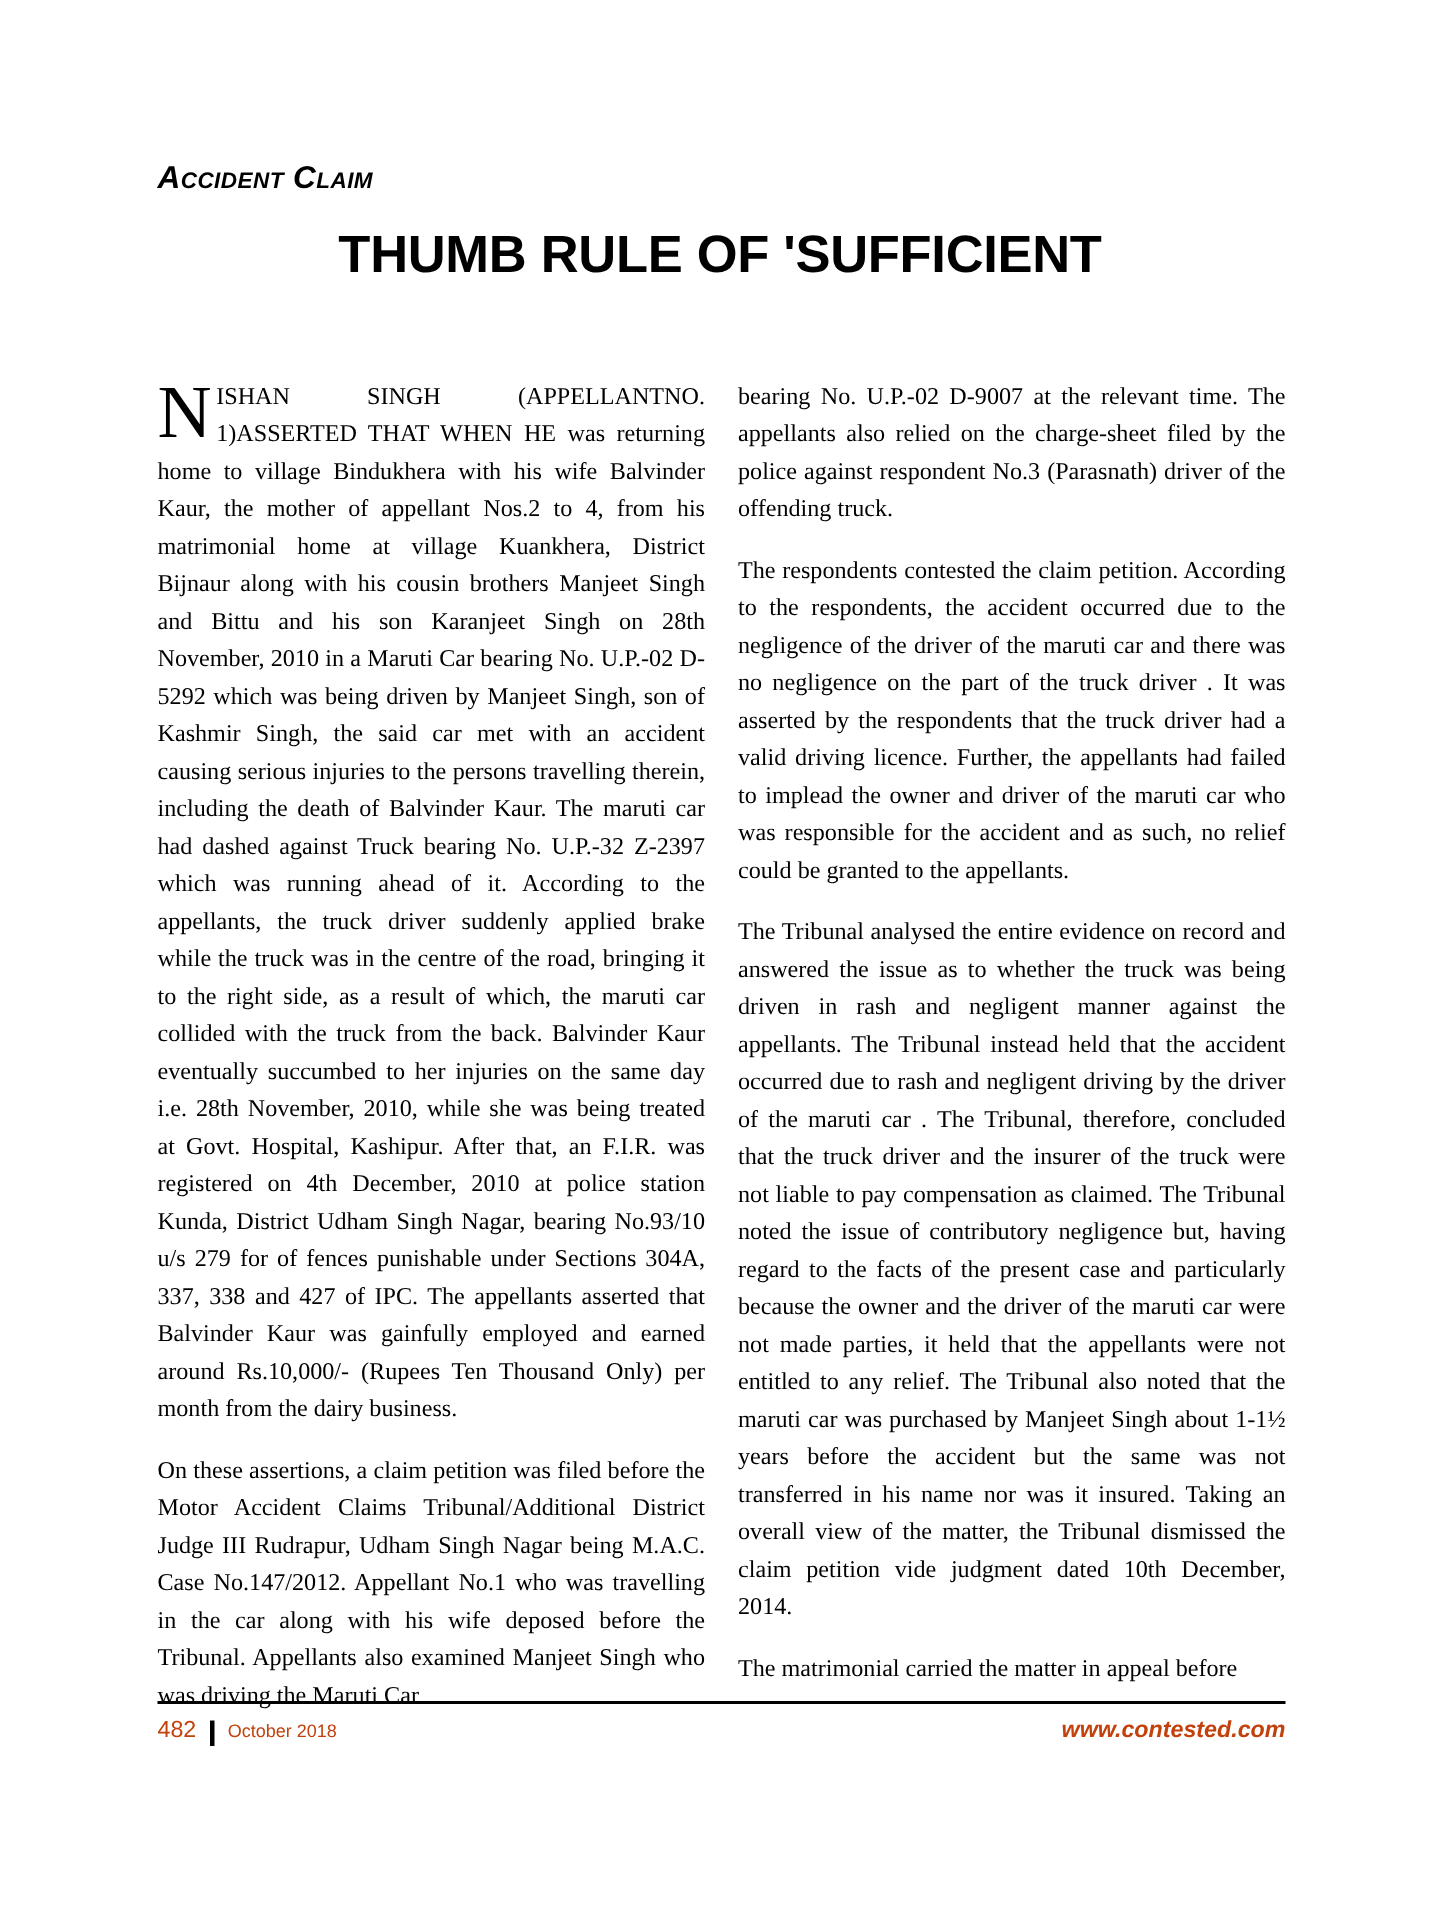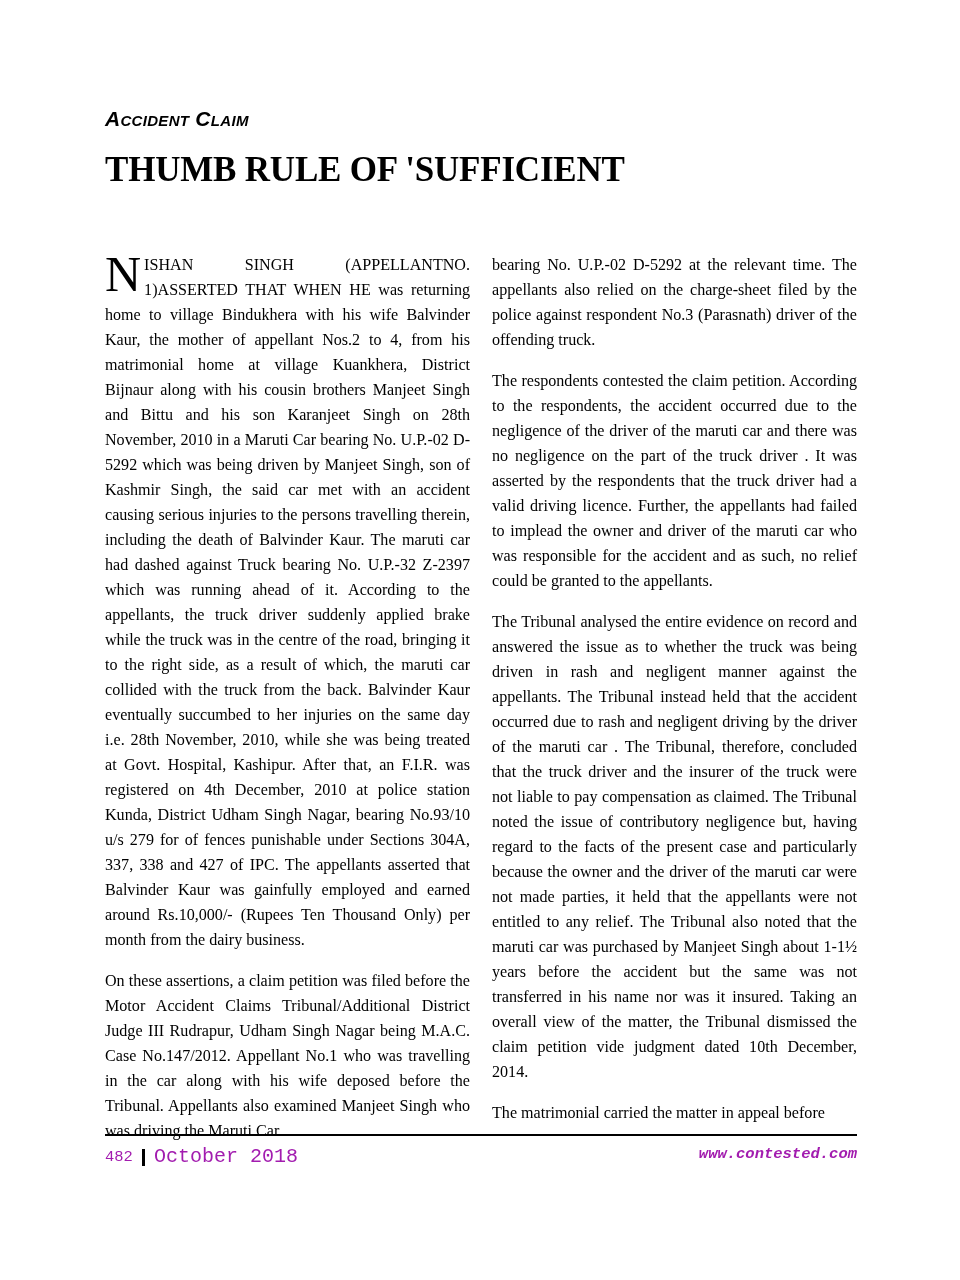--- a/index.html
+++ b/index.html
@@ -39,22 +39,22 @@
     color: #000;
     white-space: nowrap;
     line-height: 1;
   }
 
   .headline {
     position: absolute;
     left: 105px;
     top: 148px;
     width: 750px;
-    text-align: left;
-    font-family: Liberation Serif, serif;
+    text-align: center;
+    font-family: Liberation Sans, sans-serif;
     font-weight: bold;
     font-size: 35px;
     line-height: 1.28;
     letter-spacing: -0.2px;
     color: #000;
   }
 
   
   .columns {
     position: absolute;
@@ -104,23 +104,23 @@
     width: 752px;
     height: 2px;
     background: #000000;
   }
   .footer {
     position: absolute;
     left: 105px;
     top: 1145px;
     width: 752px;
     height: 26px;
-    font-family: Liberation Mono, monospace;
+    font-family: Liberation Sans, sans-serif;
     font-size: 15.5px;
-    color: #a21caf;
+    color: #c2410c;
   }
   .footer-left {
     position: absolute;
     left: 0;
     top: 0;
     display: flex;
     align-items: center;
     white-space: nowrap;
   }
   .footer-pageno {
@@ -129,21 +129,21 @@
   .footer-sep {
     display: inline-block;
     width: 3px;
     height: 17px;
     background: #000;
     margin: 0 9px;
     position: relative;
     top: 1px;
   }
   .footer-month {
-    font-size: 20px;
+    font-size: 12px;
   }
   .footer-right {
     position: absolute;
     right: 0;
     top: 0;
     font-style: italic;
     font-weight: bold;
     font-size: 15.5px;
     white-space: nowrap;
   }
@@ -160,21 +160,21 @@
   </div>
 
   <div class="columns">
 
     <div class="col">
       <p class="dropcap-para"><span class="dropcap">N</span><span>ISHAN SINGH (APPELLANTNO. 1)ASSERTED THAT WHEN HE was returning home to village Bindukhera with his wife Balvinder Kaur, the mother of appellant Nos.2 to 4, from his matrimonial home at village Kuankhera, District Bijnaur along with his cousin brothers Manjeet Singh and Bittu and his son Karanjeet Singh on 28th November, 2010 in a Maruti Car bearing No. U.P.-02 D-5292 which was being driven by Manjeet Singh, son of Kashmir Singh, the said car met with an accident causing serious injuries to the persons travelling therein, including the death of Balvinder Kaur. The maruti car had dashed against Truck bearing No. U.P.-32 Z-2397 which was running ahead of it. According to the appellants, the truck driver suddenly applied brake while the truck was in the centre of the road, bringing it to the right side, as a result of which, the maruti car collided with the truck from the back. Balvinder Kaur eventually succumbed to her injuries on the same day i.e. 28th November, 2010, while she was being treated at Govt. Hospital, Kashipur. After that, an F.I.R. was registered on 4th December, 2010 at police station Kunda, District Udham Singh Nagar, bearing No.93/10 u/s 279 for of fences punishable under Sections 304A, 337, 338 and 427 of IPC. The appellants asserted that Balvinder Kaur was gainfully employed and earned around Rs.10,000/- (Rupees Ten Thousand Only) per month from the dairy business.</span></p>
       <p>On these assertions, a claim petition was filed before the Motor Accident Claims Tribunal/Additional District Judge III Rudrapur, Udham Singh Nagar being M.A.C. Case No.147/2012. Appellant No.1 who was travelling in the car along with his wife deposed before the Tribunal. Appellants also examined Manjeet Singh who was driving the Maruti Car</p>
     </div>
 
     <div class="col">
-      <p>bearing No. U.P.-02 D-5292 at the relevant time. The appellants also relied on the charge-sheet filed by the police against respondent No.3 (Parasnath) driver of the offending truck.</p>
+      <p>bearing No. U.P.-02 D-9007 at the relevant time. The appellants also relied on the charge-sheet filed by the police against respondent No.3 (Parasnath) driver of the offending truck.</p>
       <p>The respondents contested the claim petition. According to the respondents, the accident occurred due to the negligence of the driver of the maruti car and there was no negligence on the part of the truck driver . It was asserted by the respondents that the truck driver had a valid driving licence. Further, the appellants had failed to implead the owner and driver of the maruti car who was responsible for the accident and as such, no relief could be granted to the appellants.</p>
       <p>The Tribunal analysed the entire evidence on record and answered the issue as to whether the truck was being driven in rash and negligent manner against the appellants. The Tribunal instead held that the accident occurred due to rash and negligent driving by the driver of the maruti car . The Tribunal, therefore, concluded that the truck driver and the insurer of the truck were not liable to pay compensation as claimed. The Tribunal noted the issue of contributory negligence but, having regard to the facts of the present case and particularly because the owner and the driver of the maruti car were not made parties, it held that the appellants were not entitled to any relief. The Tribunal also noted that the maruti car was purchased by Manjeet Singh about 1-1½ years before the accident but the same was not transferred in his name nor was it insured. Taking an overall view of the matter, the Tribunal dismissed the claim petition vide judgment dated 10th December, 2014.</p>
       <p>The matrimonial carried the matter in appeal before</p>
     </div>
 
   </div>
 
   <div class="footer-rule"></div>
 
   <div class="footer">

